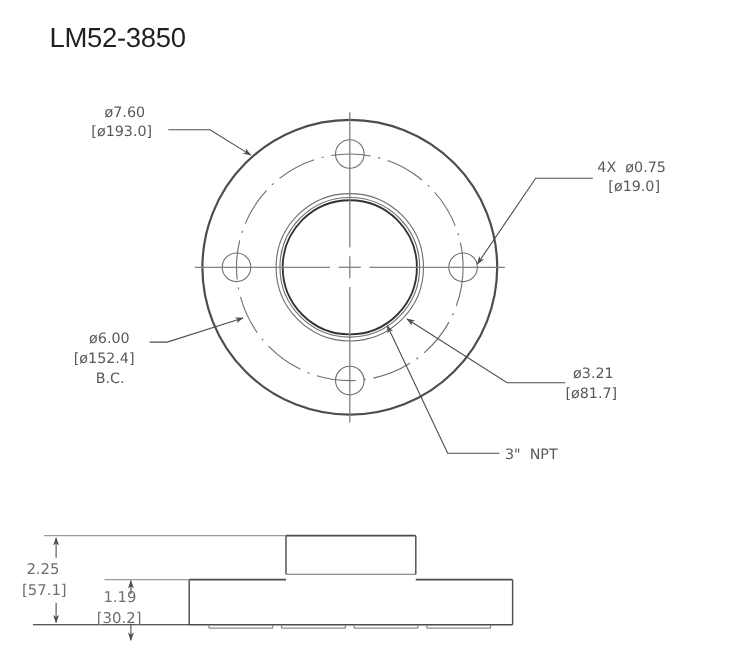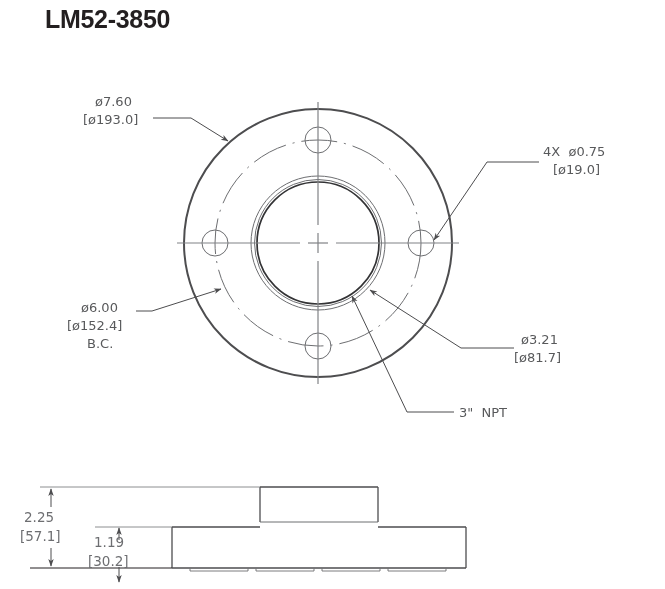--- a/index.html
+++ b/index.html
@@ -3,22 +3,22 @@
 <meta charset="utf-8">
 <title>LM52-3850</title>
 <style>
   html,body{margin:0;padding:0;background:#ffffff;}
   body{
     width:665px;height:589px;overflow:hidden;position:relative;
     font-family:"Liberation Sans", sans-serif;
     -webkit-font-smoothing:antialiased;
   }
   #page-title{
-    position:absolute;left:45px;top:6px;
-    font-size:25px;font-weight:bold;color:#231f20;
+    position:absolute;left:45px;top:22px;
+    font-size:25px;font-weight:normal;color:#231f20;
     letter-spacing:-0.3px;line-height:1.1;
   }
   #drawing{position:absolute;left:0;top:0;width:665px;height:589px;}
   .dim-text{
     font-family:"DejaVu Sans", sans-serif;
     font-size:13px;fill:#58595b;
   }
   .dim-text-2{
     font-family:"DejaVu Sans", sans-serif;
     font-size:13.5px;fill:#6d6e71;

